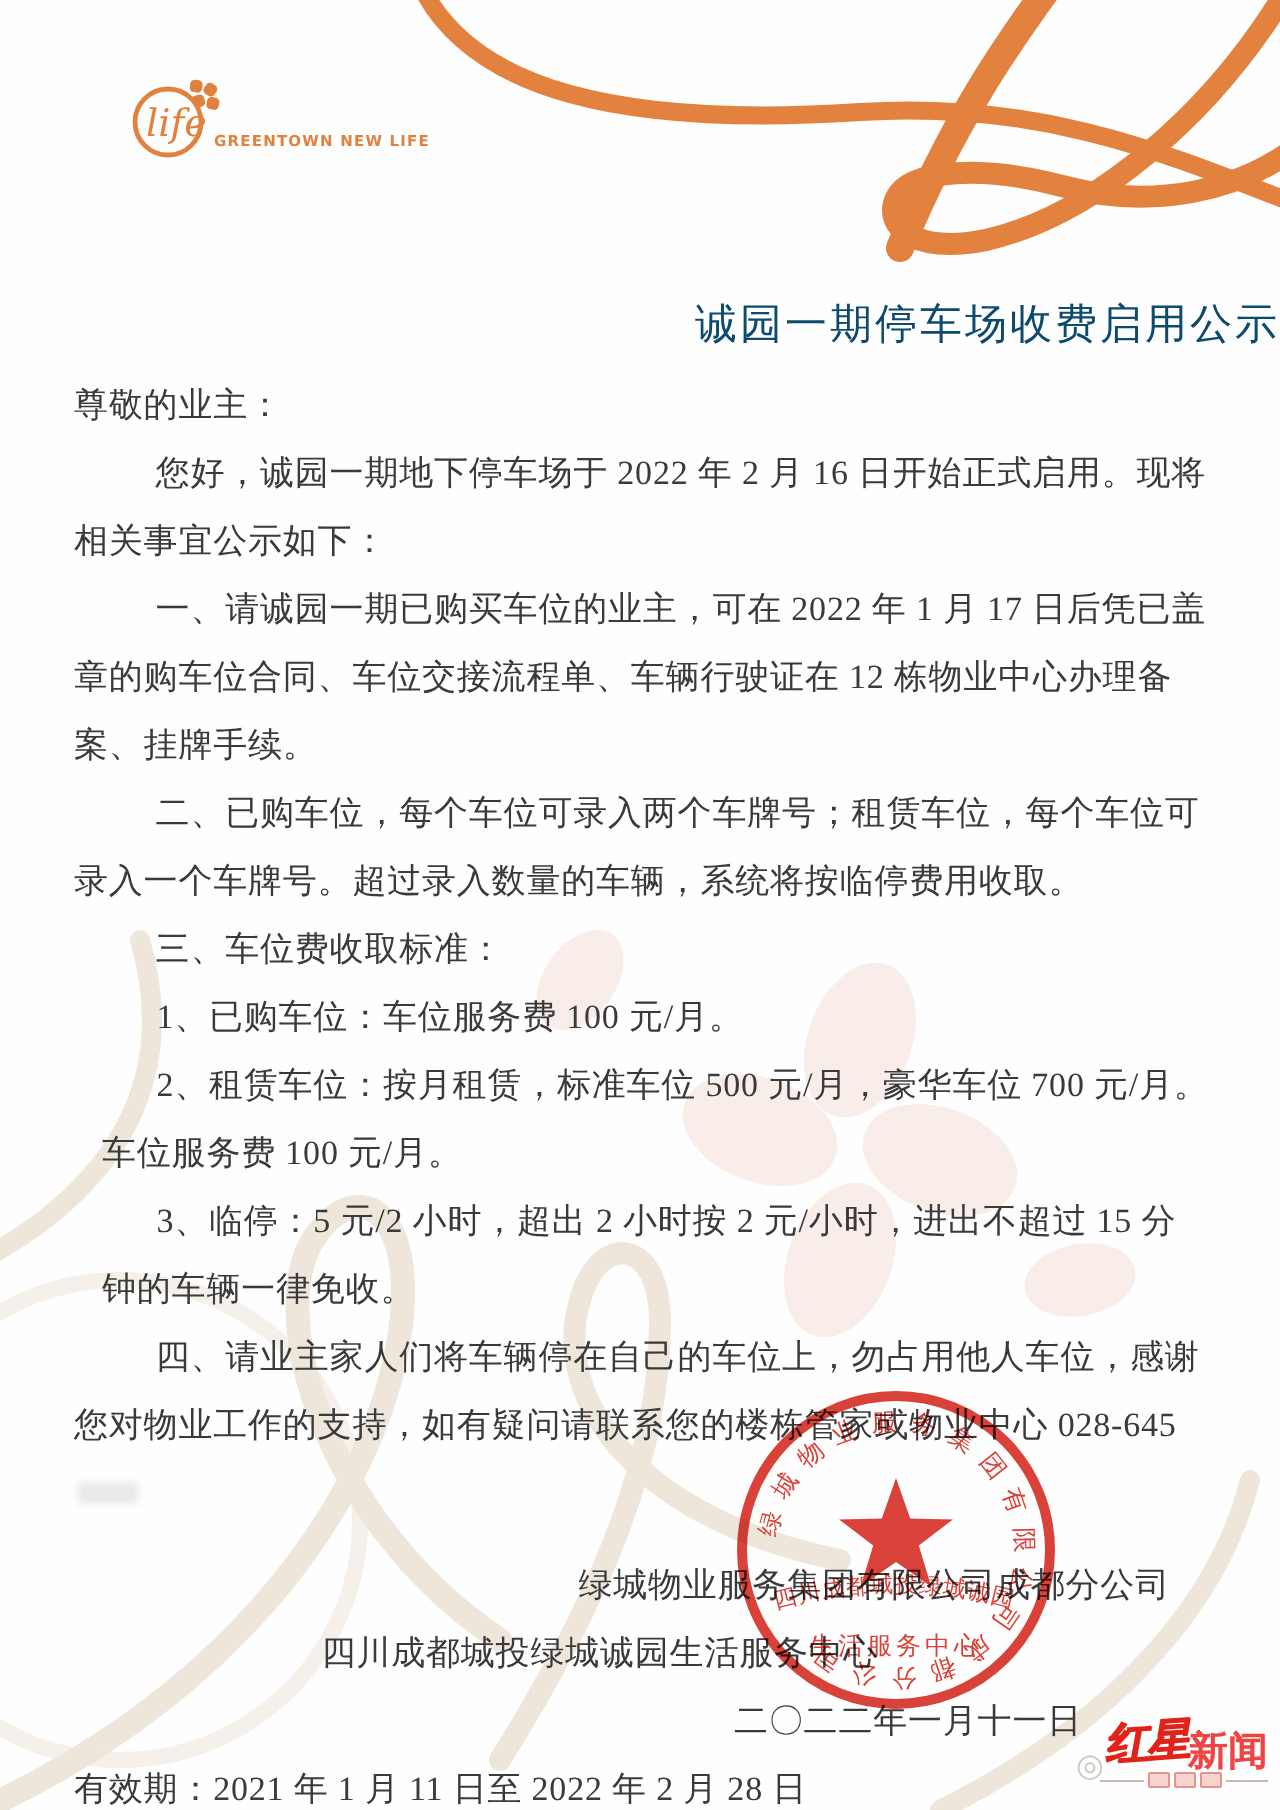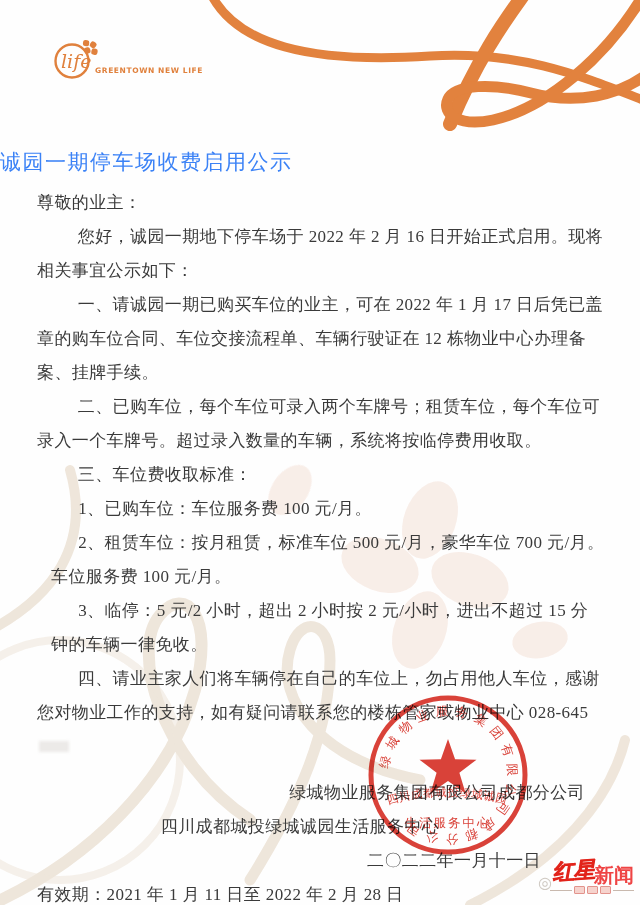--- a/index.html
+++ b/index.html
@@ -10,34 +10,34 @@
     color:#3a3a3a;
   }
   .layer{position:absolute;left:0;top:0;width:640px;height:905px;}
   .wm{z-index:0;pointer-events:none;}
   .deco{z-index:1;pointer-events:none;}
   .content{z-index:2;}
   .stamp-wrap{z-index:3;mix-blend-mode:multiply;}
   .news{z-index:4;}
 
   
-  .header{position:absolute;left:26px;top:14px;width:260px;height:64px;}
+  .header{position:absolute;left:38px;top:14px;width:260px;height:64px;}
   .brand-cn{
     position:absolute;left:68px;top:29px;font-size:18px;font-weight:bold;
     color:#e0813d;letter-spacing:1px;font-family:"DejaVu Sans","Liberation Sans",sans-serif;
   }
   .brand-en{
     position:absolute;left:69px;top:52px;font-size:7.5px;font-weight:bold;
     color:#e0813d;letter-spacing:0.6px;font-family:"DejaVu Sans","Liberation Sans",sans-serif;text-align:right;
   }
 
   
   .title{
-    position:absolute;left:0;top:148px;width:640px;text-align:left;
-    font-size:21px;letter-spacing:1.5px;color:#3b82f6;
+    position:absolute;left:0;top:148px;width:640px;text-align:right;
+    font-size:21px;letter-spacing:1.5px;color:#0c4a6e;
   }
 
   
   .body-text{
     position:absolute;left:37px;top:186px;width:568px;
     font-size:17px;line-height:34px;letter-spacing:0.4px;
   }
   .body-text p{margin:0;font-family:Liberation Serif, serif;}
   p.indent{text-indent:2.4em;}
   p.indent-sub{text-indent:1.6em;margin-left:14px;}

